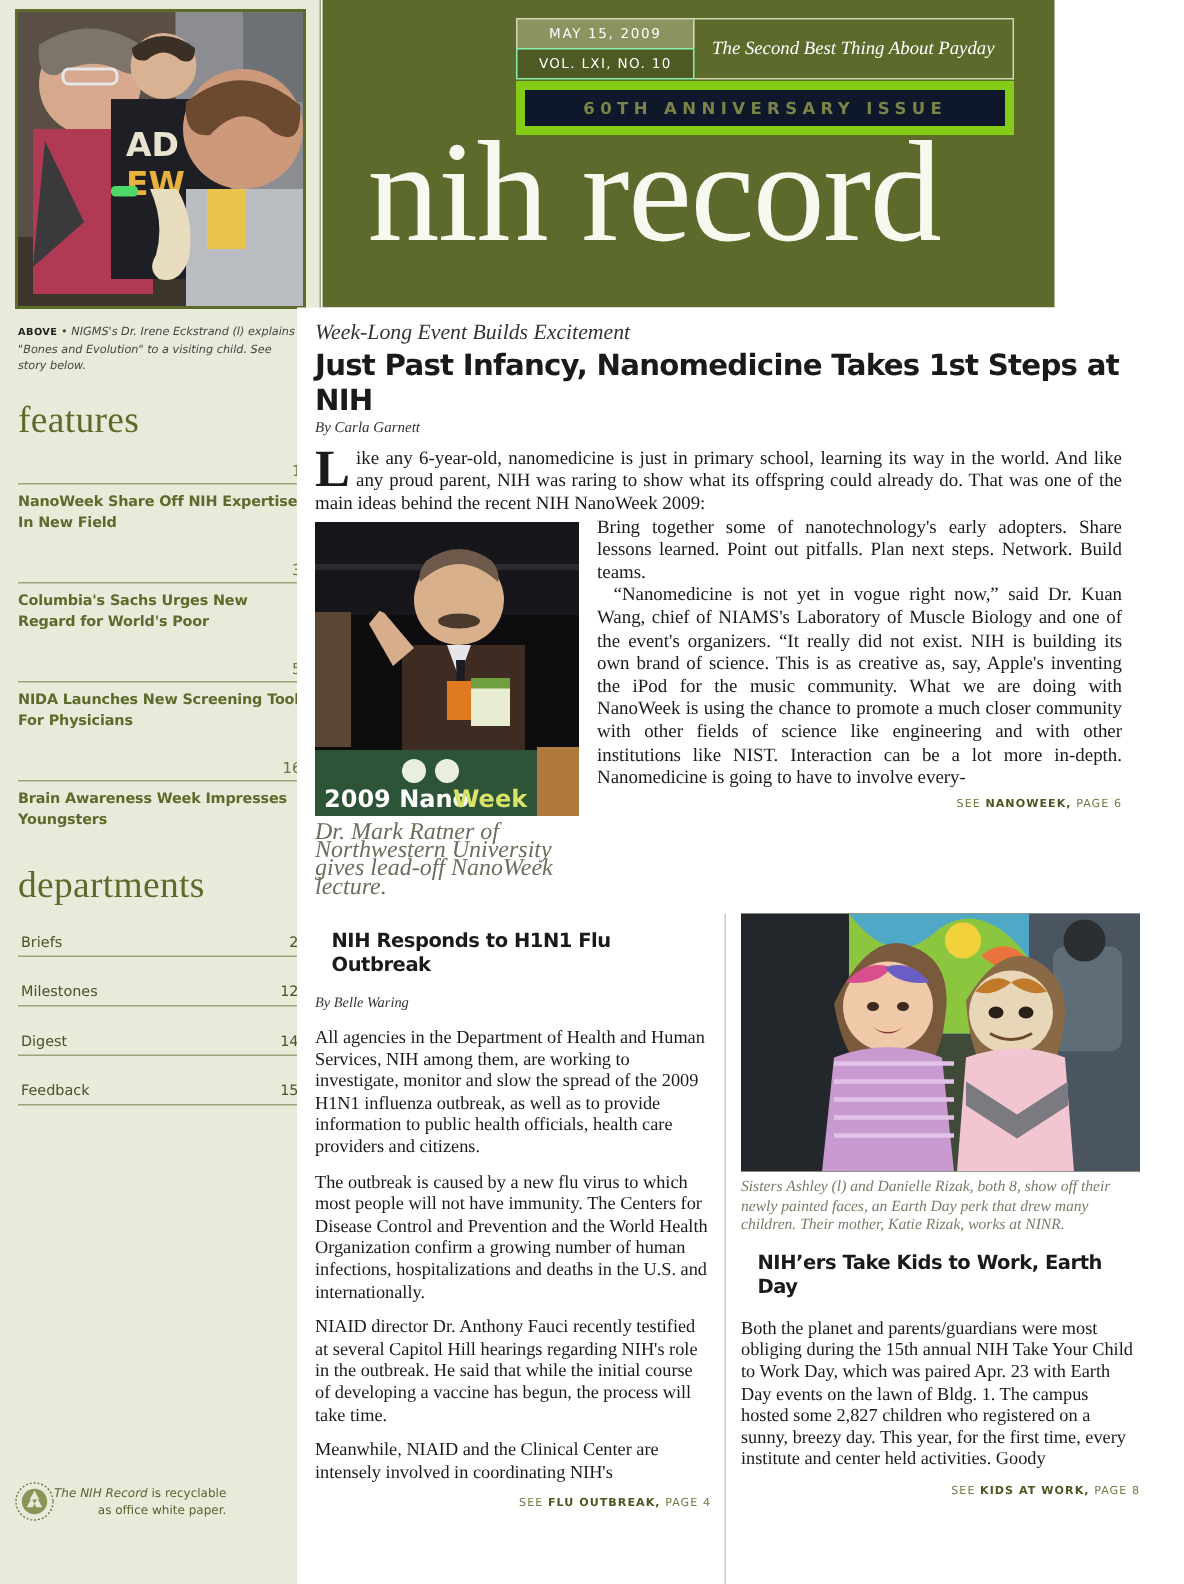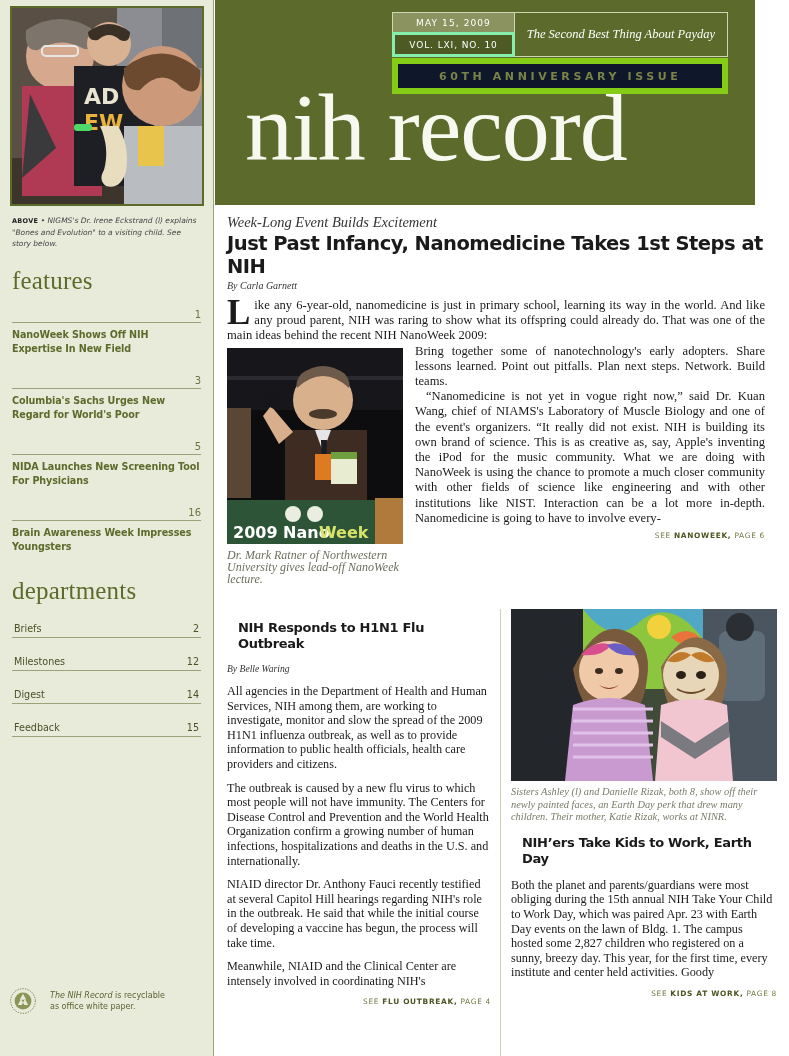--- a/index.html
+++ b/index.html
@@ -52,47 +52,47 @@
     color:#5c6b2b;margin-top:5px;letter-spacing:-.1px;
   }
   .dept-row{
     display:flex;justify-content:space-between;align-items:baseline;
     font-family:"DejaVu Sans", sans-serif;font-size:9.6px;color:#4a5226;
     border-bottom:1px solid #9aa37a;
     padding:2px 2px 3px 2px;margin:16px 2px;
   }
   .recycle{
     position:absolute;left:10px;bottom:42px;
-    display:flex;align-items:center;gap:14px;
+    display:flex;align-items:center;gap:0;text-align:right;
   }
   .recycle-logo{width:26px;height:26px;flex:0 0 26px;}
   .recycle-txt{
     font-family:"DejaVu Sans", sans-serif;font-size:8px;line-height:11px;color:#5a6330;
   }
   .recycle-txt i{font-style:italic;}
 
   
   .masthead{
-    position:absolute;left:215px;top:0;width:540px;height:205px;
+    position:absolute;left:215px;top:0;width:488px;height:205px;
     background:#5c6b2b;
   }
   .hdr-boxes{position:absolute;right:27px;top:12px;display:flex;flex-direction:column;}
   .hdr-row1{display:flex;}
   .box-date{
     background:#8b9460;color:#fff;
     font-family:"DejaVu Sans", sans-serif;font-size:9px;letter-spacing:1.1px;
     padding:5px 14px 4px 14px;text-align:center;
     border:1px solid #cfd6b2;border-bottom:none;
     min-width:110px;box-sizing:border-box;
   }
   .box-vol{
     background:#4e5a23;color:#fff;
     font-family:"DejaVu Sans", sans-serif;font-size:9px;letter-spacing:.9px;
     padding:5px 14px 4px 14px;text-align:center;
-    border:3px solid #86efac;
+    border:1px solid #86efac;
     min-width:110px;box-sizing:border-box;
   }
   .box-tag{
     flex:1;display:flex;align-items:center;justify-content:center;
     color:#fff;font-style:italic;font-size:12.5px;
     font-family:"Liberation Serif", serif;
     border:1px solid #cfd6b2;border-left:none;
     padding:0 12px;white-space:nowrap;
   }
   .box-anniv{
@@ -103,21 +103,21 @@
     border:6px solid #84cc16;
   }
   .wordmark{
     position:absolute;left:30px;top:80px;
     color:#f7f8ef;
     font-family:"Liberation Serif", serif;
     font-size:96px;line-height:96px;letter-spacing:-1px;
   }
 
   
-  .main{position:absolute;left:215px;top:205px;width:574px;height:851px;
+  .main{position:absolute;left:198px;top:205px;width:574px;height:851px;
         box-sizing:border-box;padding:9px 24px 0 12px;background:#fff;}
   .kicker{
     font-family:"Liberation Serif", serif;font-style:italic;
     font-size:14.5px;color:#333;margin:0 0 1px 0;
   }
   .headline{
     font-family:"DejaVu Sans", sans-serif;font-weight:bold;
     font-size:19.5px;line-height:23px;color:#1a1a1a;margin:0;letter-spacing:-.5px;
   }
   .byline{
@@ -128,21 +128,21 @@
   .dropcap{
     float:left;font-size:35px;line-height:28px;font-weight:bold;
     padding:1px 4px 0 0;font-family:"Liberation Serif", serif;
   }
   .story-photo{
     float:left;width:176px;height:196px;margin:4px 12px 1px 0;
     background:#16161a;position:relative;overflow:hidden;
   }
   .photo-cap-serif{
     font-family:"Liberation Serif", serif;font-style:italic;
-    font-size:12px;line-height:12.4px;color:#6d6d5d;
+    font-size:16px;line-height:12.4px;color:#6d6d5d;
     width:176px;float:left;clear:left;margin:4px 20px 0 0;
   }
   .col-right p{margin:0;text-align:justify;font-size:12.6px;line-height:15.2px;color:#1a1a1a;}
   .jump{
     font-family:"DejaVu Sans", sans-serif;font-size:7.4px;letter-spacing:.7px;
     color:#6f7a42;text-align:right;margin-top:5px;
   }
   .jump b{color:#4c5620;}
 
   .two-col{position:absolute;left:12px;top:404px;width:550px;}
@@ -202,21 +202,21 @@
       </div>
 
       <div class="photo-caption">
         <span class="above">ABOVE</span><span> • NIGMS's Dr. Irene Eckstrand (l) explains "Bones and Evolution" to a visiting child. See story below.</span>
       </div>
 
       <div class="sec-head">features</div>
 
       <div class="feat">
         <div class="feat-num">1</div>
-        <div class="feat-title">NanoWeek Shows Off NIH Expertise In New Field</div>
+        <div class="feat-title">NanoWeek Share Off NIH Expertise In New Field</div>
       </div>
       <div class="feat">
         <div class="feat-num">3</div>
         <div class="feat-title">Columbia's Sachs Urges New Regard for World's Poor</div>
       </div>
       <div class="feat">
         <div class="feat-num">5</div>
         <div class="feat-title">NIDA Launches New Screening Tool For Physicians</div>
       </div>
       <div class="feat">

